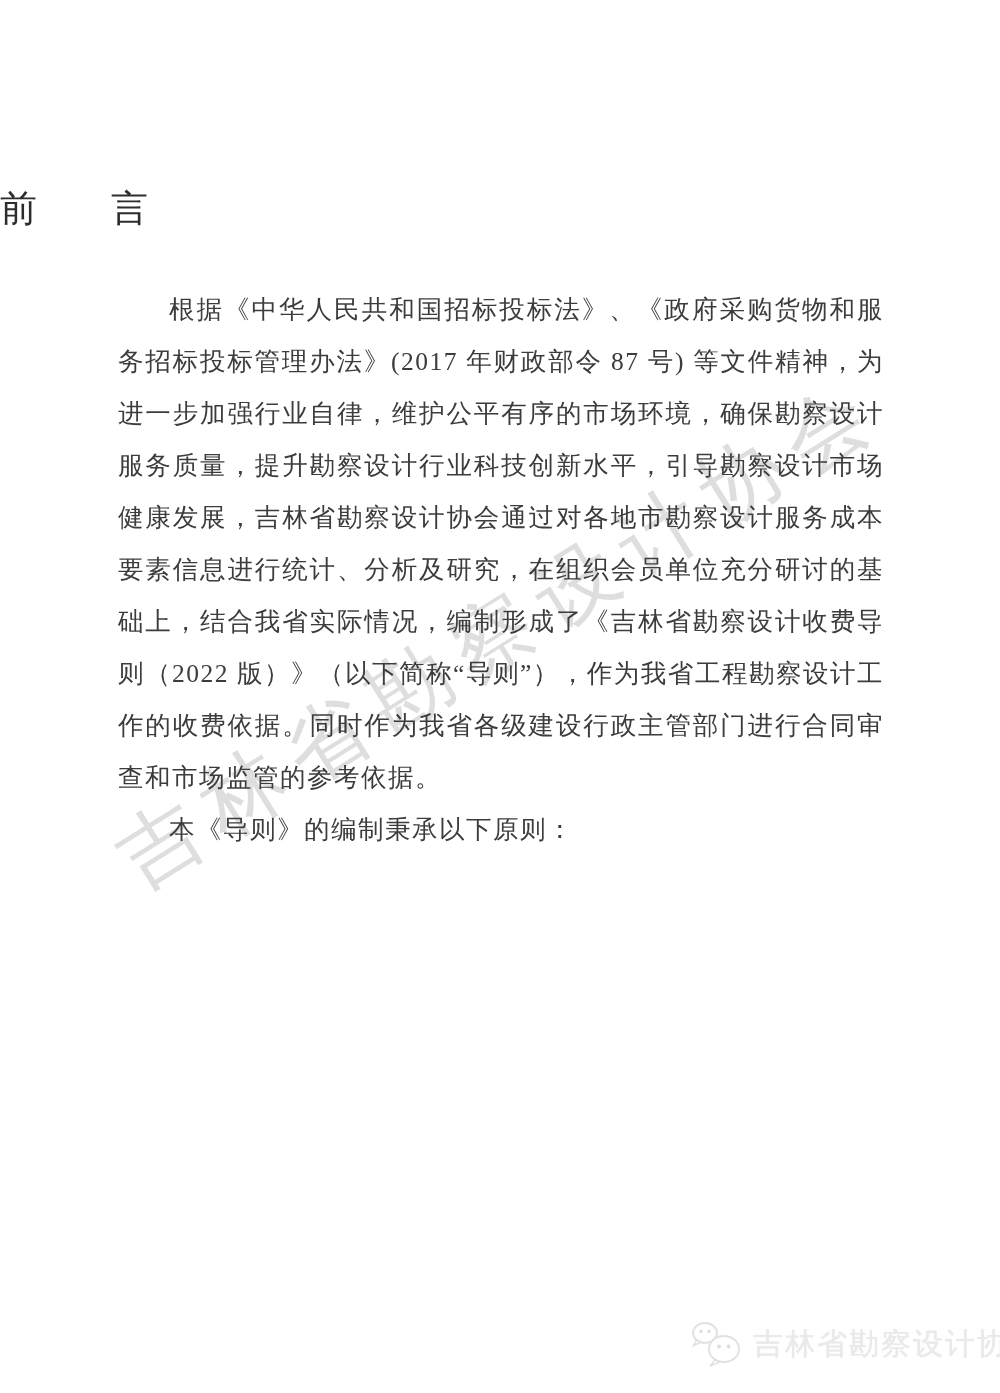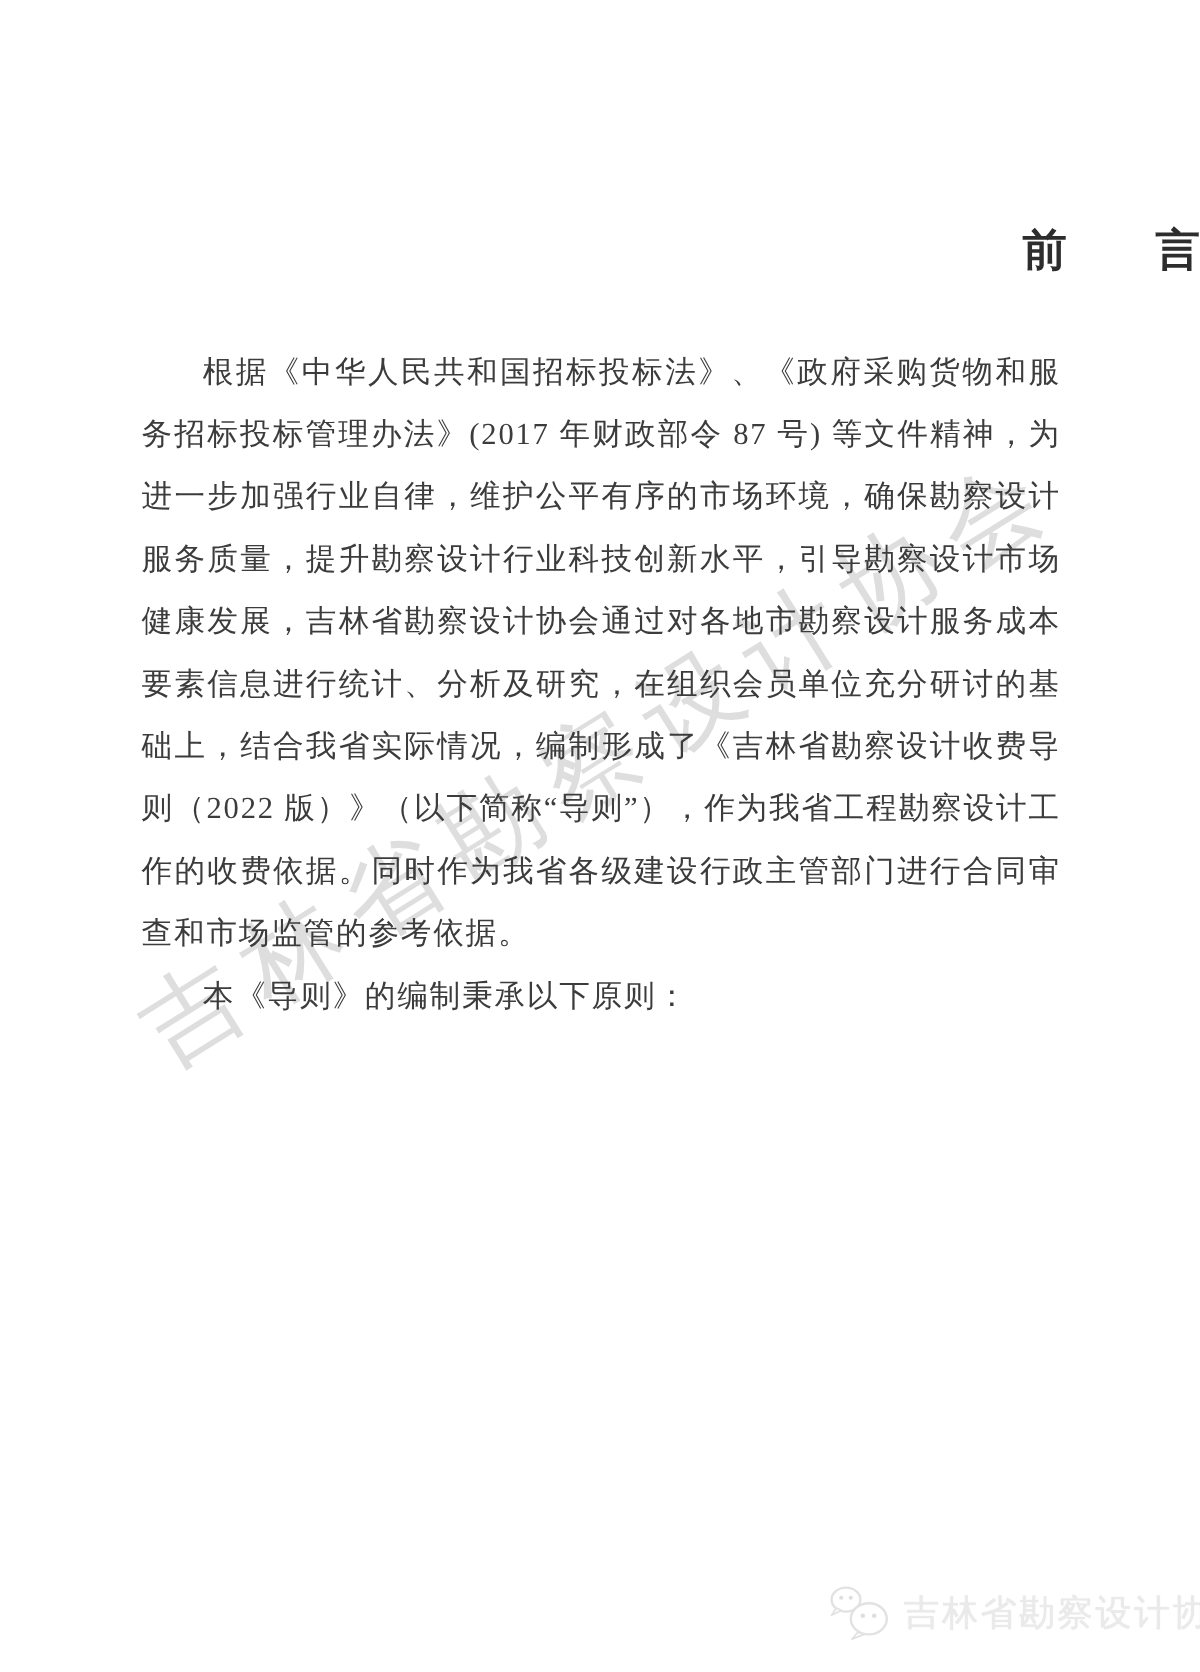--- a/index.html
+++ b/index.html
@@ -29,24 +29,24 @@
     pointer-events: none;
     user-select: none;
     font-family: "Liberation Serif", "DejaVu Serif", serif;
   }
   
   .title {
     position: absolute;
     top: 186px;
     left: 0;
     width: 100%;
-    text-align: right;
+    text-align: left;
     font-size: 37px;
     line-height: 46px;
-    font-weight: 700;
+    font-weight: 400;
     color: #2d2d2d;
     font-family: "Liberation Sans", "DejaVu Sans", sans-serif;
   }
   
   .content {
     position: absolute;
     left: 118px;
     top: 284px;
     width: 766px;
     font-size: 25.5px;

